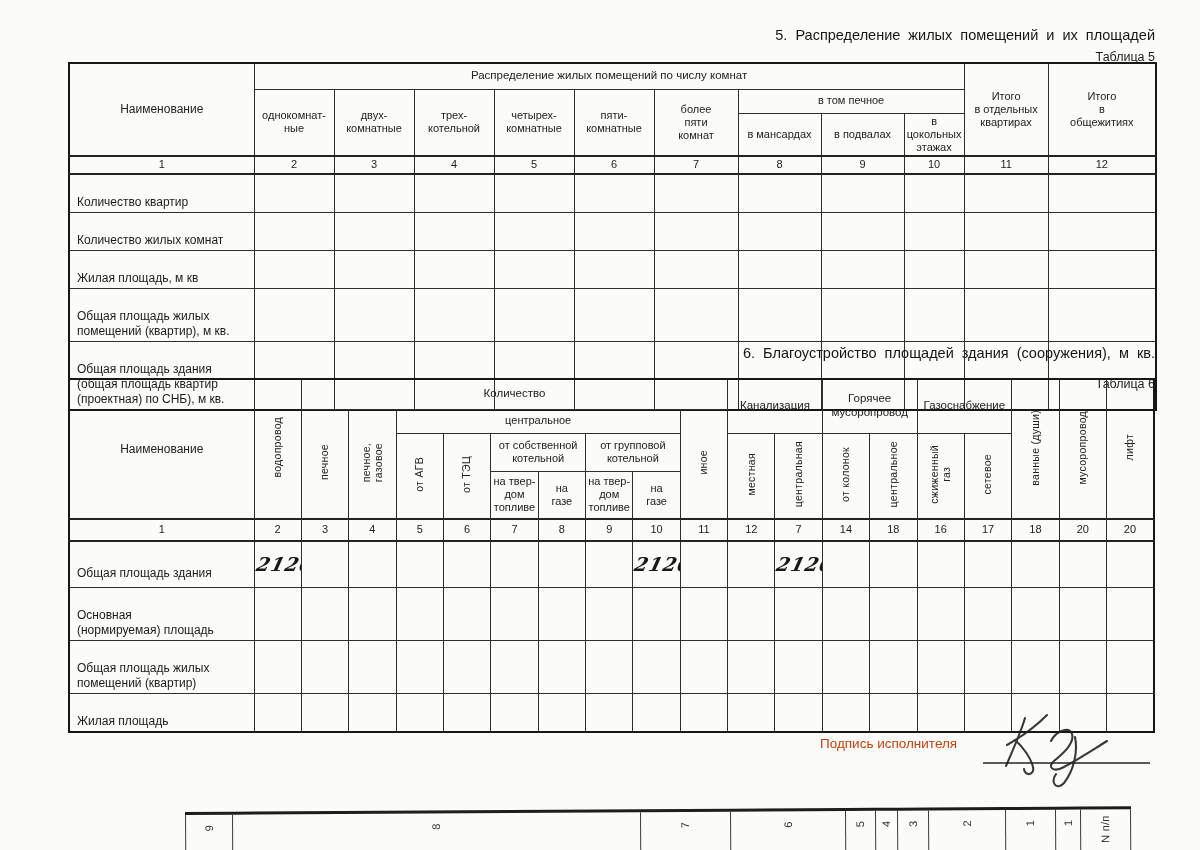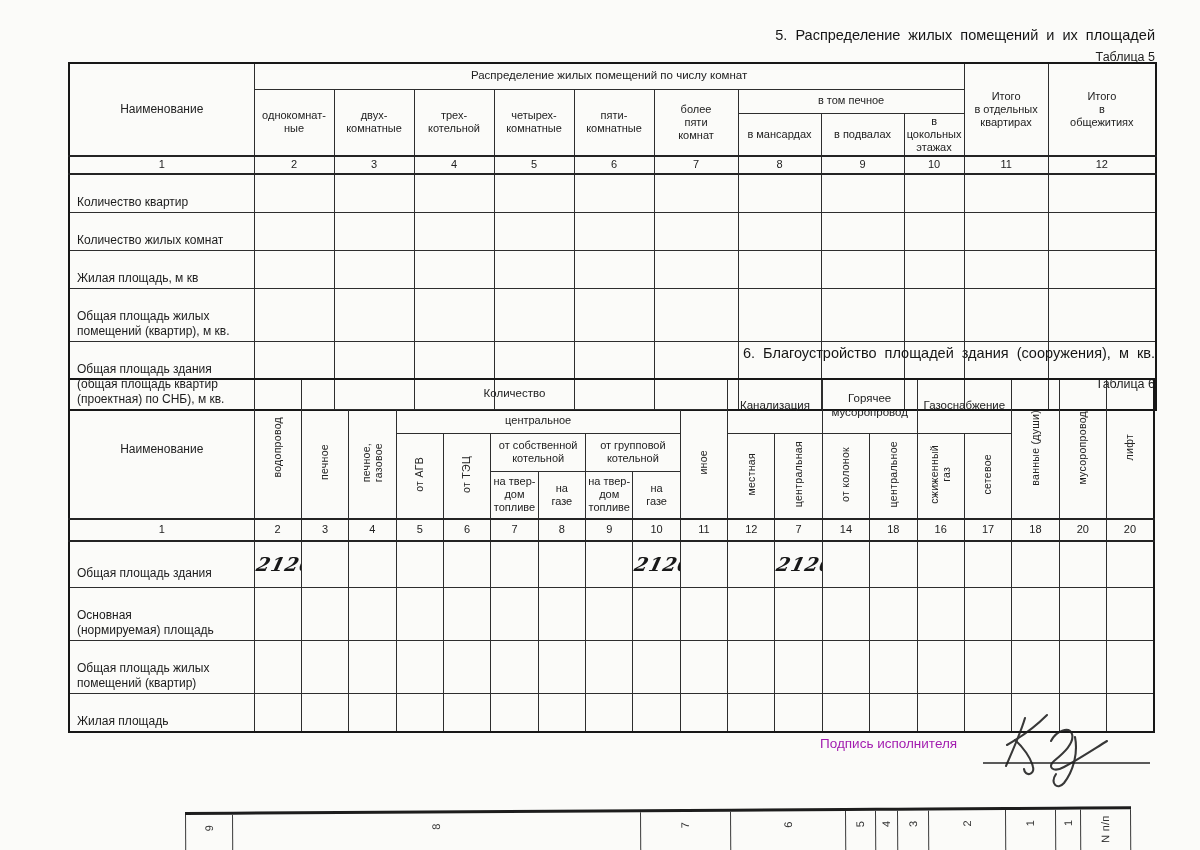--- a/index.html
+++ b/index.html
@@ -43,21 +43,21 @@
     letter-spacing:.3px;color:#222;
   }
   td.hw{position:relative;}
   .hand{
     font-family:"DejaVu Serif", serif;
     font-style:italic;font-weight:bold;font-size:19px;
     letter-spacing:1px;color:#181818;
     display:inline-block;transform:skewX(-14deg);
   }
   
-  .sig-label{font-size:13.5px;color:#a21caf;}
+  .sig-label{font-size:13.5px;color:#c2410c;}
   .sig-line{border-bottom:2px solid #5a5a5a;}
   
   .strip{
     left:185px;top:812px;width:945px;height:46px;
     transform:rotate(-0.35deg);transform-origin:left top;
   }
   .strip table{width:945px;height:60px;}
   .strip td{border:1px solid #3a3a3a;border-top:3px solid #1d1d1d;vertical-align:top;padding-top:6px;}
   .strip .rot{font-size:11px;color:#333;}
 </style>

